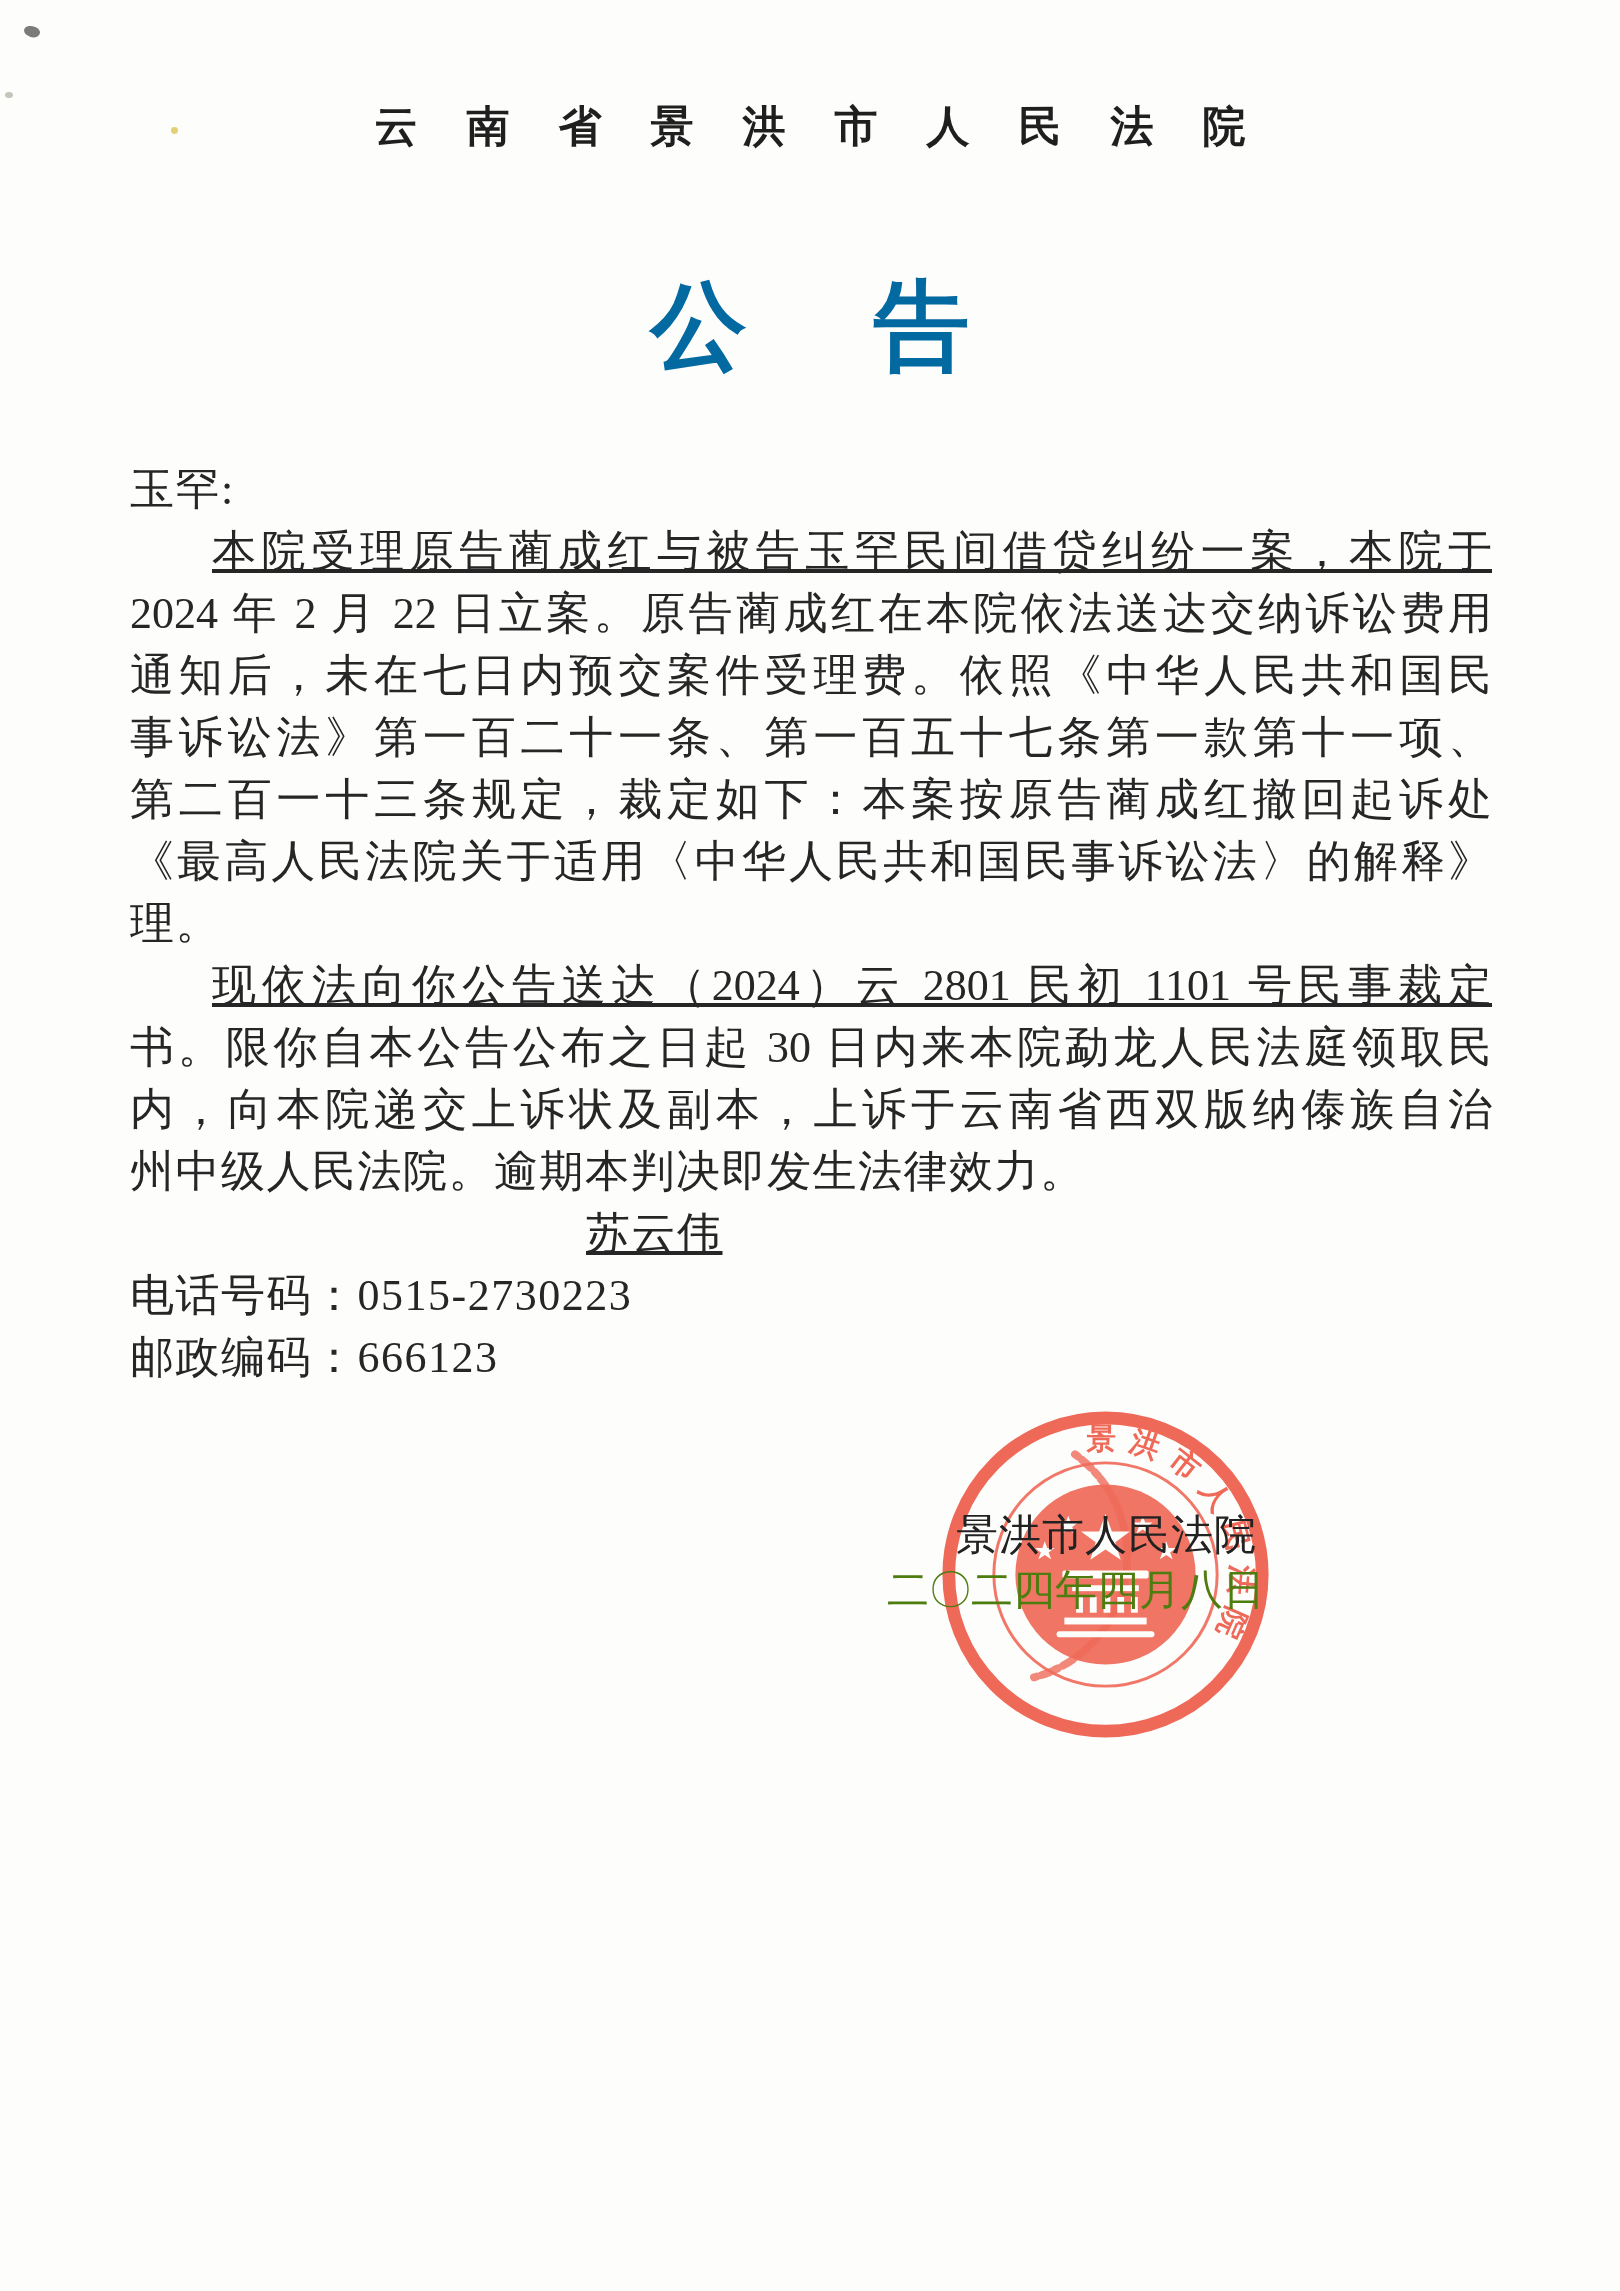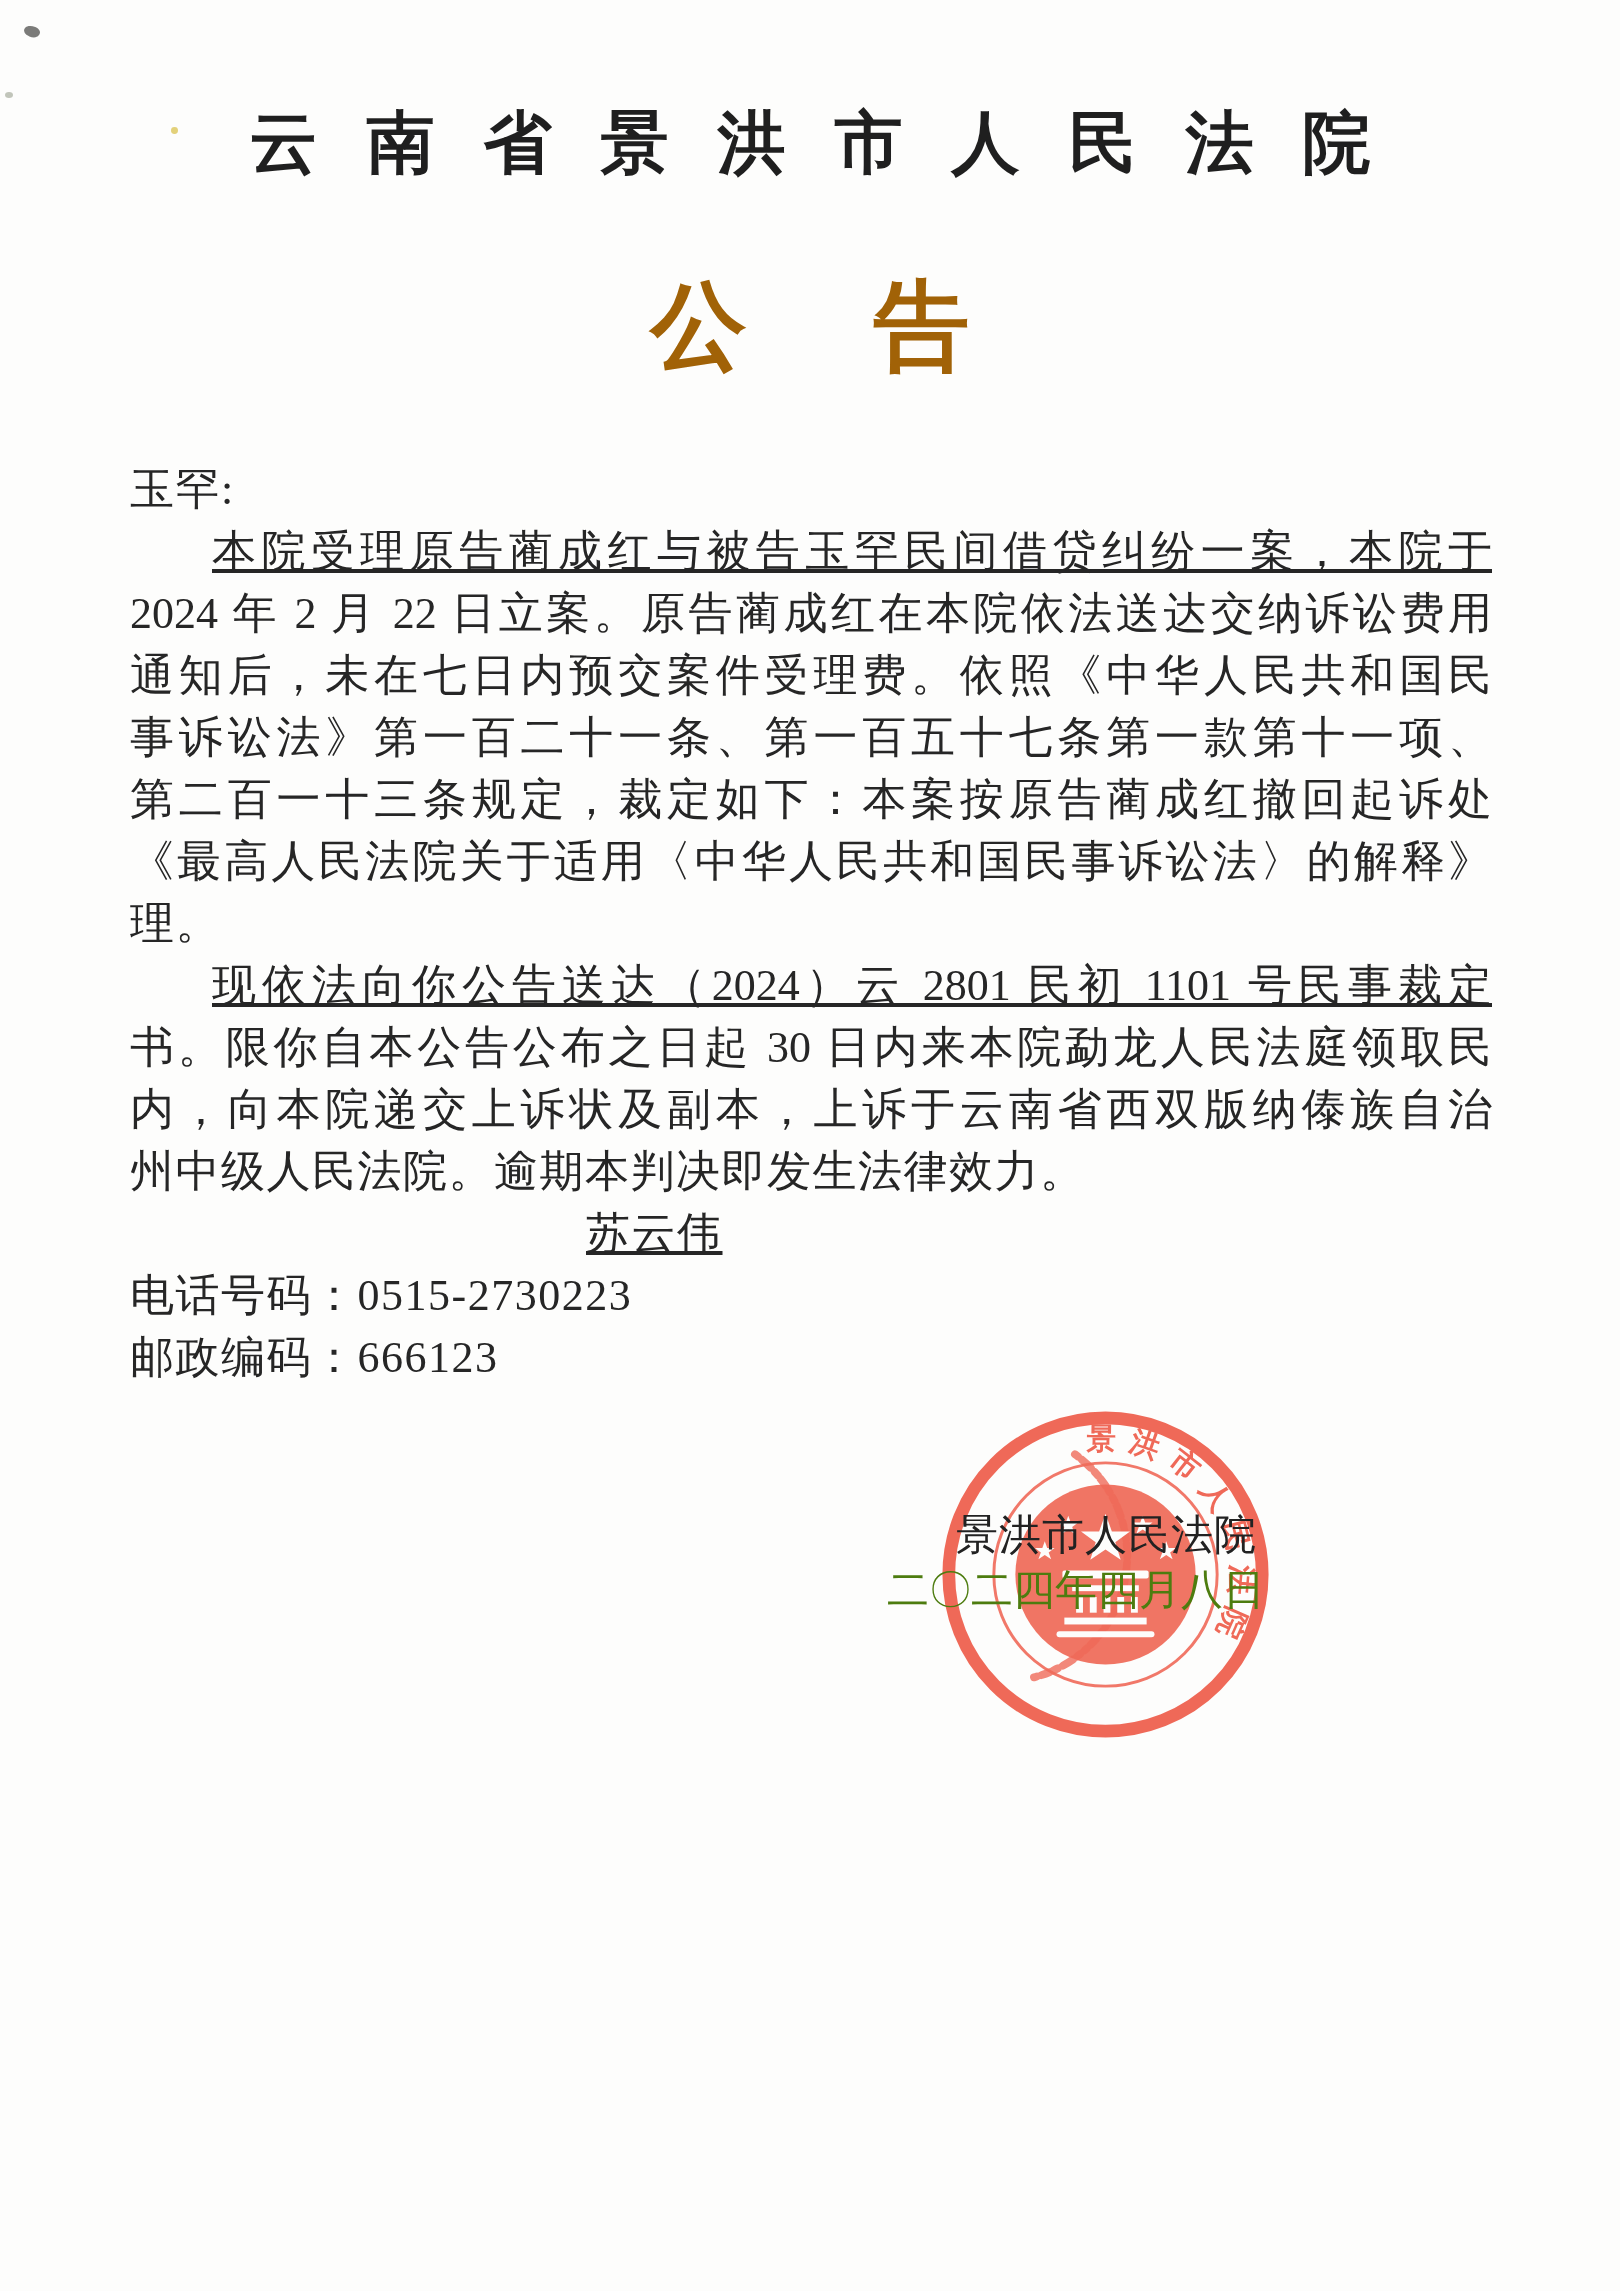--- a/index.html
+++ b/index.html
@@ -10,35 +10,35 @@
     background:#fdfdfc;
     overflow:hidden;
     font-family:"Liberation Serif","DejaVu Serif",serif;
     color:#262626;
   }
   .title{
     position:absolute;
     left:0;right:0;top:98px;
     margin:0;
     text-align:center;
-    font-size:68px;
+    font-size:43px;
     font-weight:700;
     letter-spacing:49px;
     text-indent:49px;
     color:#1f1f1f;
   }
   .subtitle{
     position:absolute;
     left:0;right:0;top:263px;
     margin:0;
     text-align:center;
     font-size:96px;
     font-weight:700;
     word-spacing:103px;
-    color:#a16207;
+    color:#0369a1;
   }
   .docbody{
     position:absolute;
     left:130px;right:128px;top:459px;
     font-size:44px;
     line-height:62px;
   }
   .line{
     min-height:62px;
     letter-spacing:1.5px;

